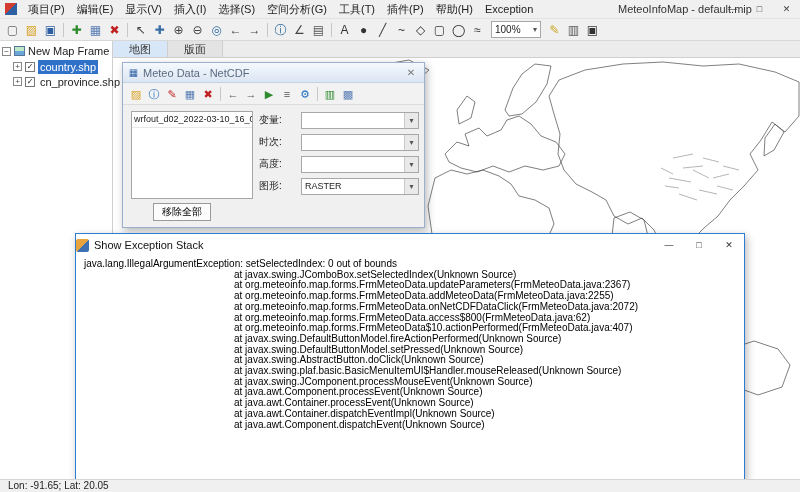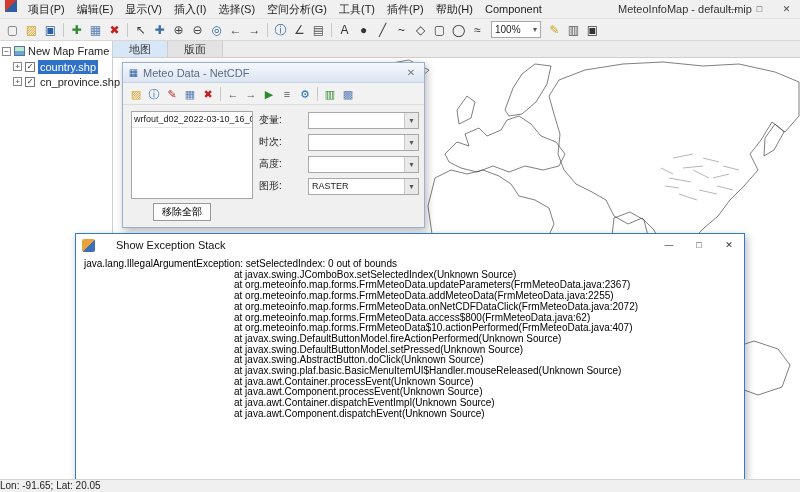--- a/index.html
+++ b/index.html
@@ -1,20 +1,20 @@
 <!DOCTYPE html>
 <html><head>
 <meta charset="utf-8">
 <style>
   *{margin:0;padding:0;box-sizing:border-box;}
   html,body{width:800px;height:492px;overflow:hidden;}
   body{position:relative;background:#fff;font-family:"Liberation Sans","DejaVu Sans",sans-serif;font-size:11px;color:#222;}
 
   
-  .titlebar{position:absolute;left:0;top:0;width:800px;height:19px;background:#f0f0f0;display:flex;align-items:flex-start;border-bottom:1px solid #e3e3e3;z-index:5;}
+  .titlebar{position:absolute;left:0;top:0;width:800px;height:19px;background:#f0f0f0;display:flex;align-items:center;border-bottom:1px solid #e3e3e3;z-index:5;}
   .app-icon{width:12px;height:12px;margin:0 5px;background:linear-gradient(135deg,#d23b2f 50%,#2f5fa3 50%);flex:none;}
   .menubar{display:flex;align-items:center;height:100%;}
   .menu-item{padding:0 6px;font-size:11px;color:#222;line-height:19px;white-space:nowrap;}
   .win-title{position:absolute;left:618px;top:0;line-height:19px;font-size:11px;color:#333;white-space:nowrap;}
   .win-controls{position:absolute;right:0;top:0;height:19px;display:flex;}
   .win-btn{width:27px;text-align:center;font-size:9px;line-height:19px;color:#444;}
 
   
   .toolbar{position:absolute;left:0;top:19px;width:800px;height:22px;background:#f0f0f0;border-bottom:1px solid #d8d8d8;display:flex;align-items:center;padding-left:3px;z-index:5;}
   .tb-group{display:flex;align-items:center;}
@@ -51,57 +51,57 @@
   .meteo{left:122px;top:62px;width:303px;height:166px;background:#f0f0f0;border:1px solid #9ab0cc;z-index:10;}
   .dlg-title{height:20px;background:linear-gradient(#f5f9fd,#dbe5f2);display:flex;align-items:center;gap:4px;padding:0 5px;border-bottom:1px solid #c6d3e5;}
   .dlg-icon{width:11px;height:11px;text-align:center;line-height:11px;font-size:10px;color:#2f5fa3;flex:none;}
   .dlg-title-text{flex:1;font-size:11px;color:#5a6b80;}
   .dlg-close{width:16px;text-align:center;font-size:10px;color:#777;}
   .dlg-toolbar{height:22px;display:flex;align-items:center;padding:0 4px;background:#f2f2f2;border-bottom:1px solid #dcdcdc;}
   .dlg-toolbar .tbi{width:18px;font-size:11px;}
   .data-list{position:absolute;left:8px;top:48px;width:122px;height:88px;background:#fff;border:1px solid #a5a5a5;overflow:hidden;}
   .data-item{font-size:9px;padding:2px 2px 3px 2px;border-bottom:1px solid #e8e8e8;white-space:nowrap;overflow:hidden;}
   .fields{position:absolute;left:136px;top:46px;width:160px;}
-  .field-row{display:flex;align-items:center;height:22px;gap:19px;}
+  .field-row{display:flex;align-items:center;height:22px;gap:12px;}
   .field-label{width:30px;font-size:10px;color:#222;flex:none;}
   .combo{flex:1;height:17px;border:1px solid #a8a8a8;background:#fff;display:flex;align-items:stretch;}
   .combo-value{flex:1;font-size:9px;line-height:15px;padding-left:3px;overflow:hidden;white-space:nowrap;}
   .combo-btn{width:14px;background:#e9e9e9;border-left:1px solid #c9c9c9;font-size:8px;line-height:15px;text-align:center;color:#555;flex:none;}
   .remove-all{position:absolute;left:30px;top:140px;width:58px;height:18px;font-size:10px;border:1px solid #9a9a9a;background:#fcfcfc;font-family:inherit;}
 
   
   .exception{left:75px;top:233px;width:670px;height:248px;background:#fff;border:1px solid #2b7cd3;z-index:20;}
-  .exc-title{height:22px;display:flex;align-items:center;gap:21px;padding-left:6px;background:#fff;}
+  .exc-title{height:22px;display:flex;align-items:center;gap:5px;background:#fff;}
   .exc-icon{width:13px;height:13px;border-radius:2px;background:linear-gradient(135deg,#e8a33d 0 50%,#3d6fb5 50% 100%);flex:none;}
   .exc-title-text{font-size:11px;color:#111;}
   .exc-controls{margin-left:auto;display:flex;height:22px;}
   .exc-controls span{width:30px;text-align:center;line-height:22px;font-size:9px;color:#333;}
   .exc-body{position:absolute;left:0;top:22px;width:668px;height:224px;background:#fff;overflow:hidden;padding:3px 4px 0 8px;font-size:10px;line-height:10.7px;color:#000;}
   .exc-first{white-space:nowrap;}
   .stack-line{padding-left:150px;white-space:nowrap;}
 
   
-  .statusbar{position:absolute;left:0;top:479px;width:800px;height:13px;background:#f0f0f0;border-top:1px solid #d4d4d4;font-size:10px;line-height:12px;color:#222;z-index:30;}
+  .statusbar{position:absolute;left:0;top:479px;width:800px;height:13px;background:#f0f0f0;border-top:1px solid #d4d4d4;font-size:10px;line-height:12px;padding-left:8px;color:#222;z-index:30;}
 </style>
 </head>
 <body>
 
 <div class="titlebar">
   <span class="app-icon"></span>
   <div class="menubar">
       <span class="menu-item">项目(P)</span>
       <span class="menu-item">编辑(E)</span>
       <span class="menu-item">显示(V)</span>
       <span class="menu-item">插入(I)</span>
       <span class="menu-item">选择(S)</span>
       <span class="menu-item">空间分析(G)</span>
       <span class="menu-item">工具(T)</span>
       <span class="menu-item">插件(P)</span>
       <span class="menu-item">帮助(H)</span>
-      <span class="menu-item">Component</span>
+      <span class="menu-item">Exception</span>
     </div>
   <div class="win-title">MeteoInfoMap - default.mip</div>
   <div class="win-controls">
     <span class="win-btn">—</span>
     <span class="win-btn">□</span>
     <span class="win-btn">✕</span>
   </div>
 </div>
 
 <div class="toolbar">
@@ -263,22 +263,23 @@
         <div class="stack-line">at javax.swing.JComboBox.setSelectedIndex(Unknown Source)</div>
         <div class="stack-line">at org.meteoinfo.map.forms.FrmMeteoData.updateParameters(FrmMeteoData.java:2367)</div>
         <div class="stack-line">at org.meteoinfo.map.forms.FrmMeteoData.addMeteoData(FrmMeteoData.java:2255)</div>
         <div class="stack-line">at org.meteoinfo.map.forms.FrmMeteoData.onNetCDFDataClick(FrmMeteoData.java:2072)</div>
         <div class="stack-line">at org.meteoinfo.map.forms.FrmMeteoData.access$800(FrmMeteoData.java:62)</div>
         <div class="stack-line">at org.meteoinfo.map.forms.FrmMeteoData$10.actionPerformed(FrmMeteoData.java:407)</div>
         <div class="stack-line">at javax.swing.DefaultButtonModel.fireActionPerformed(Unknown Source)</div>
         <div class="stack-line">at javax.swing.DefaultButtonModel.setPressed(Unknown Source)</div>
         <div class="stack-line">at javax.swing.AbstractButton.doClick(Unknown Source)</div>
         <div class="stack-line">at javax.swing.plaf.basic.BasicMenuItemUI$Handler.mouseReleased(Unknown Source)</div>
+        <div class="stack-line">at javax.swing.JComponent.processMouseEvent(Unknown Source)</div>
+        <div class="stack-line">at java.awt.Component.processEvent(Unknown Source)</div>
         <div class="stack-line">at java.awt.Container.processEvent(Unknown Source)</div>
-        <div class="stack-line">at java.awt.Component.processEvent(Unknown Source)</div>
         <div class="stack-line">at java.awt.Container.dispatchEventImpl(Unknown Source)</div>
         <div class="stack-line">at java.awt.Component.dispatchEvent(Unknown Source)</div>
       </div>
   </div>
 </div>
 
 <div class="statusbar">
   <span>Lon: -91.65; Lat: 20.05</span>
 </div>
 

